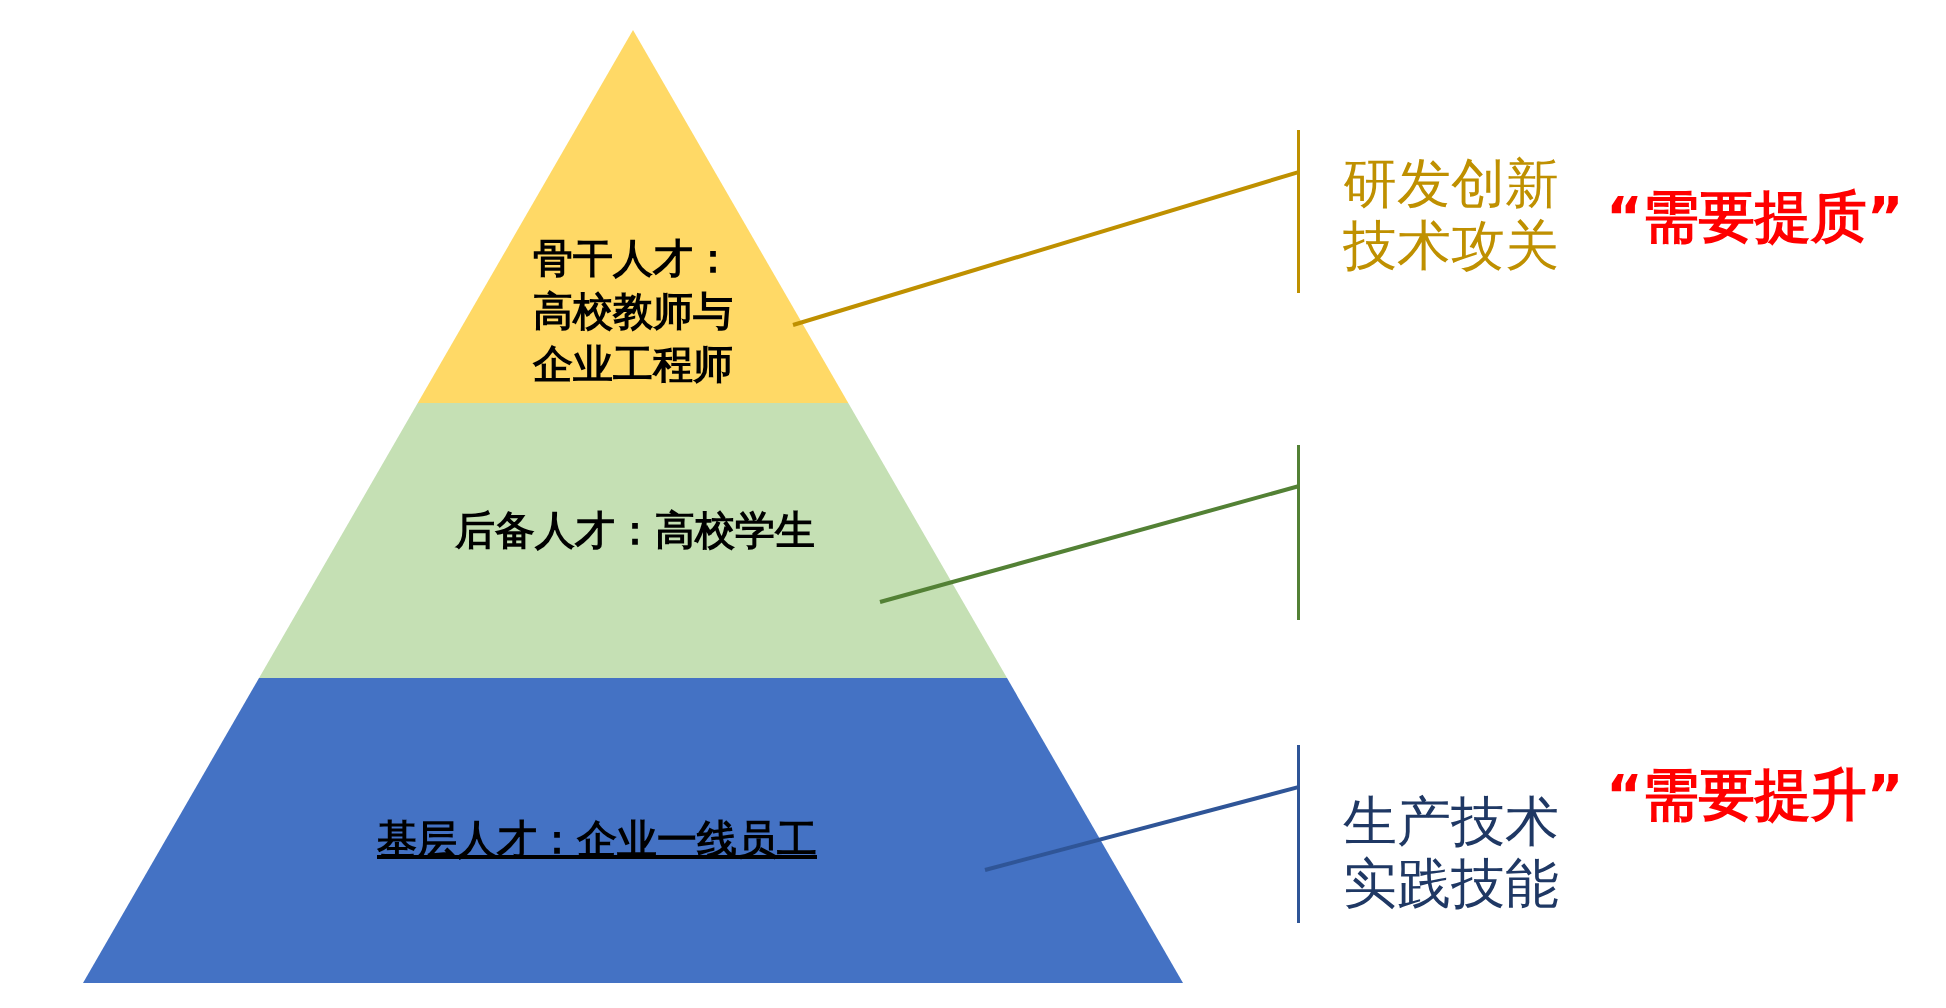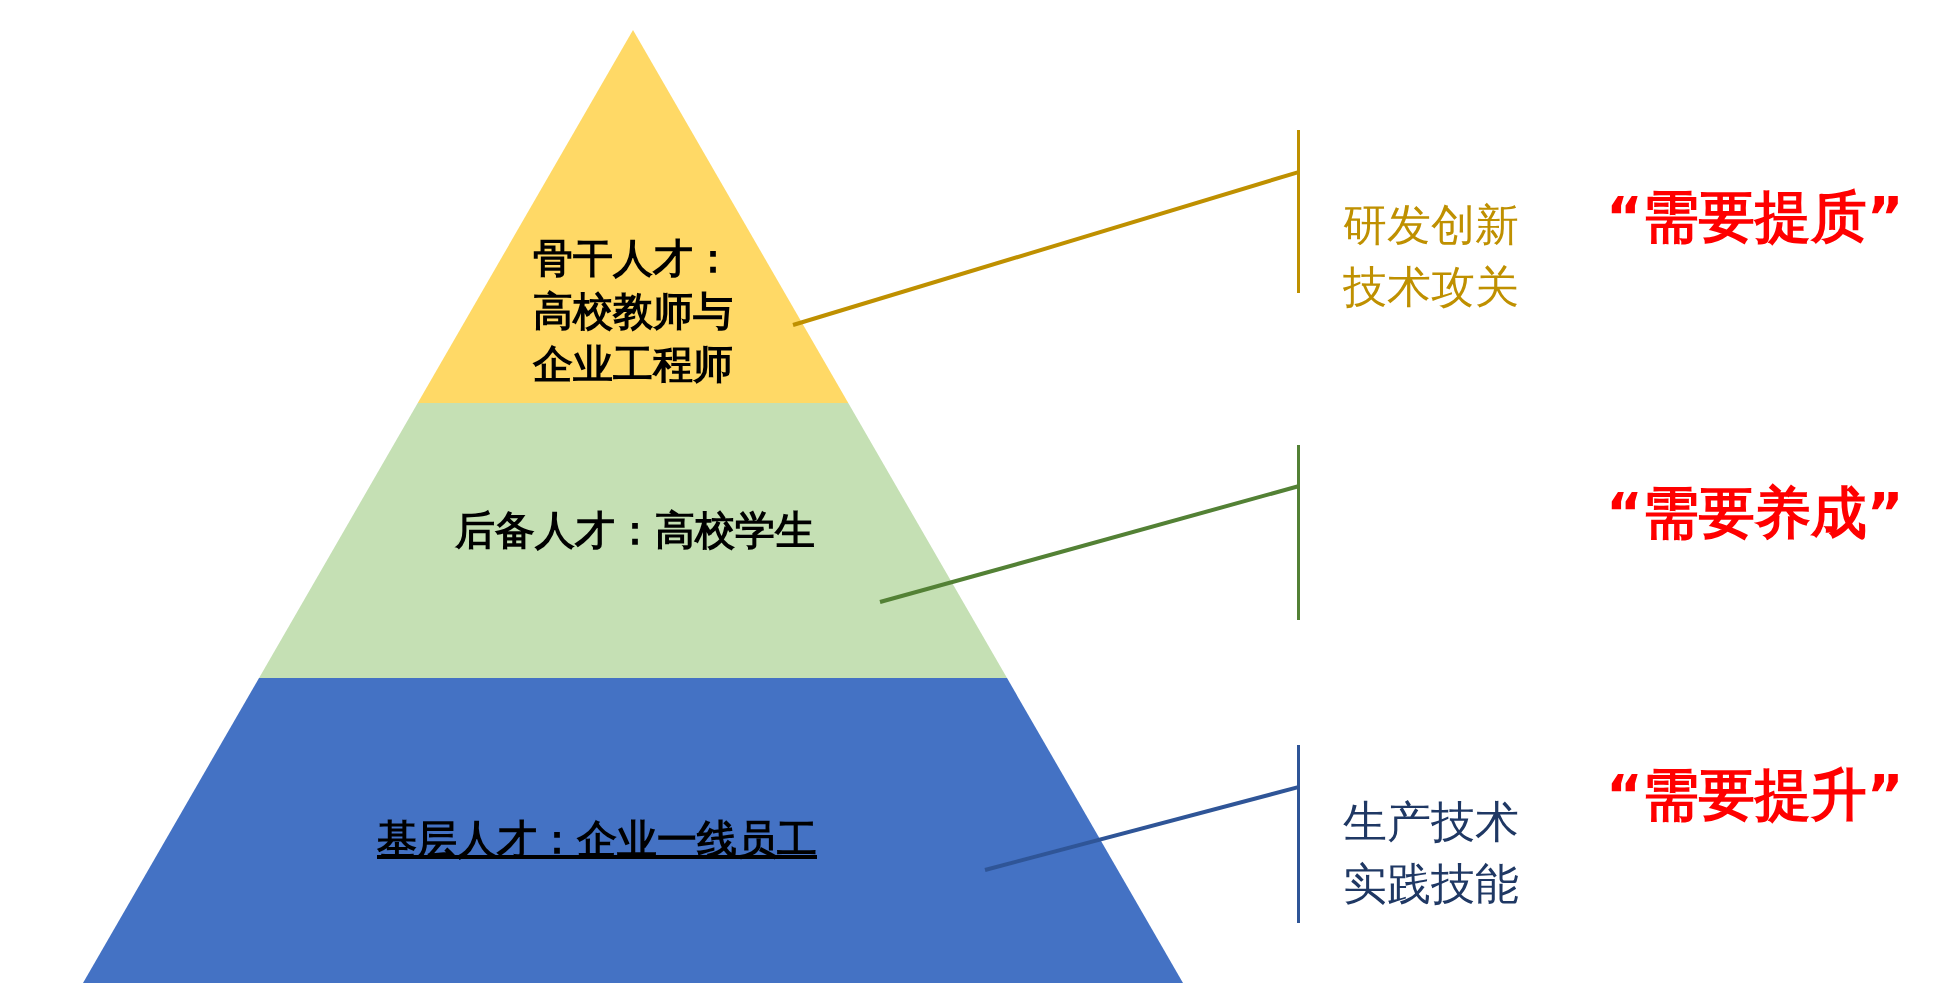--- a/index.html
+++ b/index.html
@@ -60,29 +60,28 @@
     width: 3px;
   }
   .vbar-1 { top: 130px; height: 163px; background: #BF9000; }
   .vbar-2 { top: 445px; height: 175px; background: #538135; }
   .vbar-3 { top: 745px; height: 178px; background: #2F5597; }
 
   
   .anno-label {
     position: absolute;
     left: 1343px;
-    font-size: 44px;
+    font-size: 54px;
     line-height: 62px;
     white-space: pre-line;
     font-weight: normal;
-    margin-top: 41px;
   }
   .anno-label-1 { top: 153px; color: #BF9000; }
   .anno-label-2 { top: 471px; color: #538135; }
-  .anno-label-3 { top: 750px; color: #1F3864; }
+  .anno-label-3 { top: 791px; color: #1F3864; }
 
   .anno-callout {
     position: absolute;
     left: 1606px;
     font-size: 56px;
     line-height: 62px;
     font-weight: bold;
     color: #FF0000;
     white-space: nowrap;
   }
@@ -108,21 +107,20 @@
   <div class="tier-label tier-label-3">基层人才：企业一线员工</div>
 
   <div class="diag diag-1"></div>
   <div class="vbar vbar-1"></div>
   <div class="anno-label anno-label-1">研发创新
 技术攻关</div>
   <div class="anno-callout anno-callout-1">“需要提质”</div>
 
   <div class="diag diag-2"></div>
   <div class="vbar vbar-2"></div>
-  <div class="anno-callout anno-callout-2">“需要养成”</div>
 
   <div class="diag diag-3"></div>
   <div class="vbar vbar-3"></div>
   <div class="anno-label anno-label-3">生产技术
 实践技能</div>
   <div class="anno-callout anno-callout-3">“需要提升”</div>
 
 </div>
 
 </body></html>

